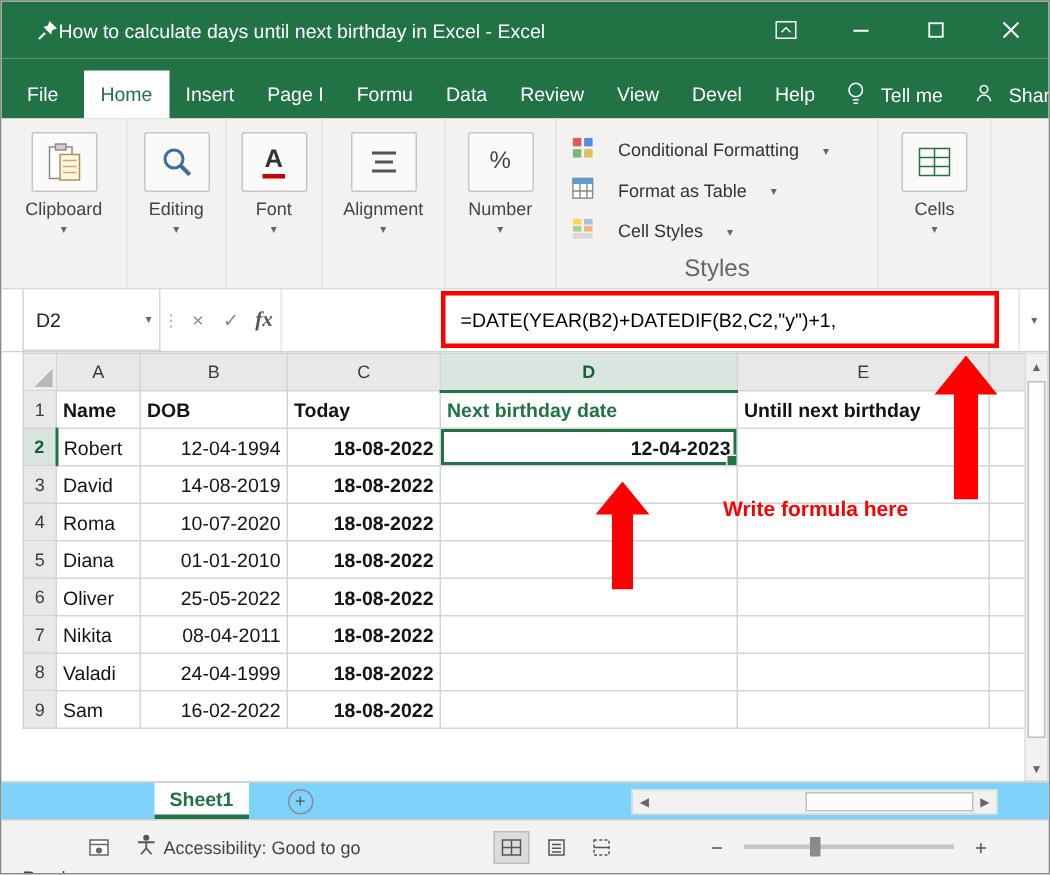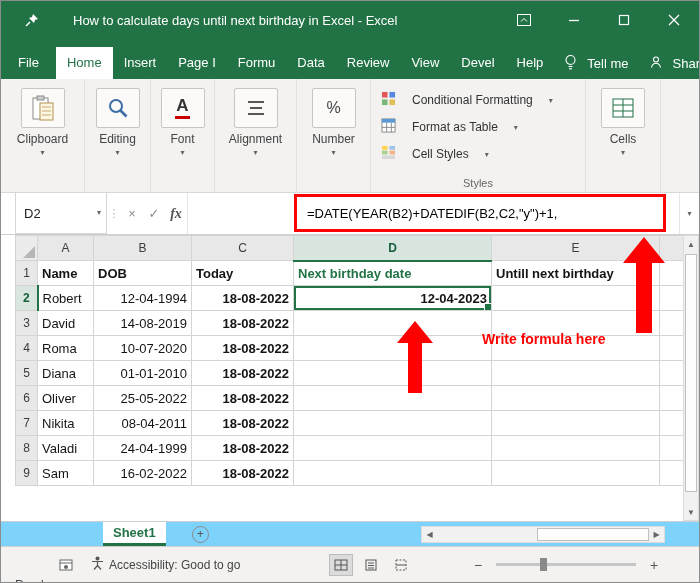--- a/index.html
+++ b/index.html
@@ -3,21 +3,21 @@
 <meta charset="utf-8">
 <style>
   *{margin:0;padding:0;box-sizing:border-box;}
   html,body{width:700px;height:583px;}
   body{font-family:"Liberation Sans",sans-serif;background:#fff;}
   .window{width:700px;height:583px;border:1px solid #8c8c8c;background:#fff;overflow:hidden;position:relative;}
 
   
   .titlebar{height:38px;background:#217346;display:flex;align-items:center;color:#fff;position:relative;}
   .pin{margin-left:24px;display:flex;align-items:center;}
-  .title{font-size:13px;margin-left:34px;white-space:nowrap;}
+  .title{font-size:13px;white-space:nowrap;}
   .wincontrols{position:absolute;right:0;top:0;height:100%;display:flex;}
   .wc{width:50px;height:100%;display:flex;align-items:center;justify-content:center;font-size:14px;}
 
   
   .ribbontabs{height:40px;background:#217346;display:flex;align-items:flex-end;color:#fff;font-size:13px;}
   .rtab{height:32px;line-height:32px;padding:0 11px;cursor:default;white-space:nowrap;}
   .rtab.file{padding:0 17px;}
   .rtab.active{background:#fff;color:#217346;}
   .tellme,.share{height:32px;display:flex;align-items:center;gap:10px;padding:0 10px;white-space:nowrap;}
   .share{margin-left:auto;margin-right:12px;}
@@ -29,21 +29,21 @@
   .g-alignment{width:82px;}.g-number{width:74px;}.g-cells{width:75px;}
   .gbtn{width:44px;height:40px;background:#fbfaf9;border:1px solid #c8c6c4;border-radius:2px;
         display:flex;align-items:center;justify-content:center;}
   .glabel{margin-top:4px;font-size:12px;color:#444;}
   .caretch{font-size:8px;color:#666;line-height:1;}
   .rgroup .caretch{margin-top:3px;}
   .font-a{font-size:17px;font-weight:bold;color:#333;border-bottom:3px solid #c00;line-height:1.1;padding:0 1px;}
   .pct{font-size:16px;color:#444;}
   .g-styles{width:215px;align-items:flex-start;padding:7px 8px 0 10px;position:relative;}
   .srow{display:flex;align-items:center;height:27px;font-size:12px;color:#333;gap:16px;width:100%;}
-  .gname{position:absolute;bottom:3px;left:0;right:0;text-align:center;font-size:11px;color:#666;}
+  .gname{position:absolute;bottom:3px;left:0;right:0;text-align:center;font-size:16px;color:#666;}
 
   
   .formulabar{height:42px;background:#fff;border-bottom:1px solid #cfcfcf;display:flex;align-items:stretch;
               padding-left:14px;position:relative;}
   .namebox{width:92px;border:1px solid #d6d6d6;border-top:none;display:flex;align-items:center;
            padding:0 5px 0 8px;font-size:13px;color:#222;}
   .nbcaret{margin-left:auto;}
   .fbsep{width:14px;display:flex;align-items:center;justify-content:center;color:#aaa;font-size:11px;}
   .fbtn{width:22px;display:flex;align-items:center;justify-content:center;font-size:13px;color:#8a8a8a;}
   .fbtn.fx{font-family:"Liberation Serif",serif;font-style:italic;font-weight:bold;color:#555;font-size:14px;}

